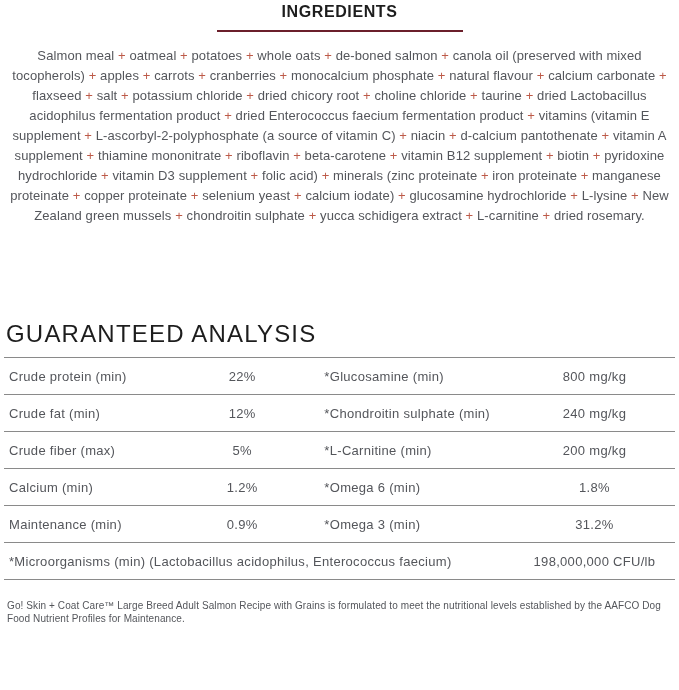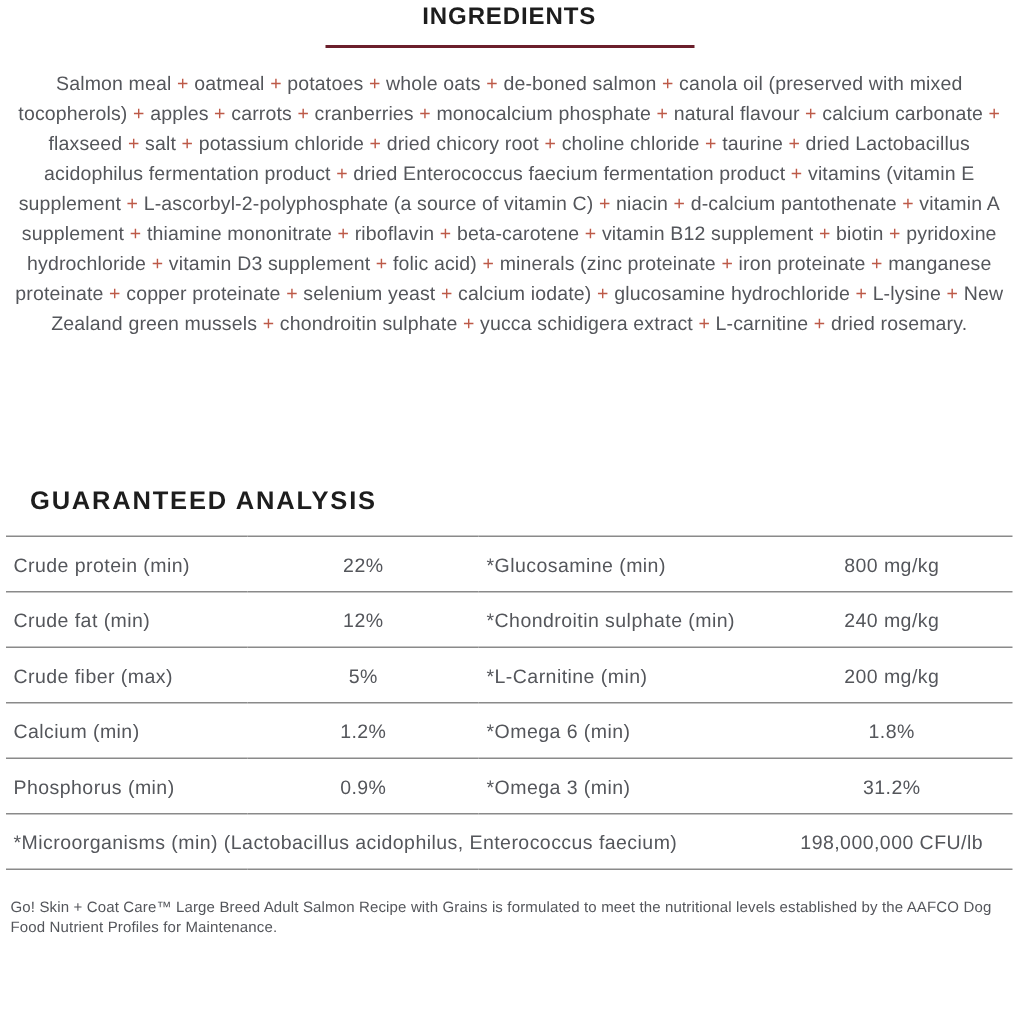--- a/index.html
+++ b/index.html
@@ -42,24 +42,24 @@
     min-height: 200px;
     text-align: center;
     font-size: 13px;
     line-height: 20px;
     letter-spacing: 0.1px;
     color: var(--body-text);
   }
   .plus { color: var(--plus-sign); }
 
   .ga-title {
-    margin: 76px 0 0 16px;
-    font-size: 17px;
+    margin: 76px 0 0 2px;
+    font-size: 24px;
     line-height: 23px;
-    font-weight: bold;
+    font-weight: normal;
     letter-spacing: 1.2px;
     color: var(--heading-text);
   }
 
   .ga-table {
     width: 100%;
     margin-top: 12px;
     border-collapse: collapse;
     border-bottom: 1px solid var(--table-border);
   }
@@ -127,21 +127,21 @@
           <td class="label">*L-Carnitine (min)</td>
           <td class="value">200 mg/kg</td>
         </tr>
         <tr>
           <td class="label">Calcium (min)</td>
           <td class="value">1.2%</td>
           <td class="label">*Omega 6 (min)</td>
           <td class="value">1.8%</td>
         </tr>
         <tr>
-          <td class="label">Phosphorus (min)</td>
+          <td class="label">Maintenance (min)</td>
           <td class="value">0.9%</td>
           <td class="label">*Omega 3 (min)</td>
           <td class="value">31.2%</td>
         </tr>
         <tr>
           <td class="label" colspan="3">*Microorganisms (min) (Lactobacillus acidophilus, Enterococcus faecium)</td>
           <td class="value">198,000,000 CFU/lb</td>
         </tr>
       </tbody>
   </table>

